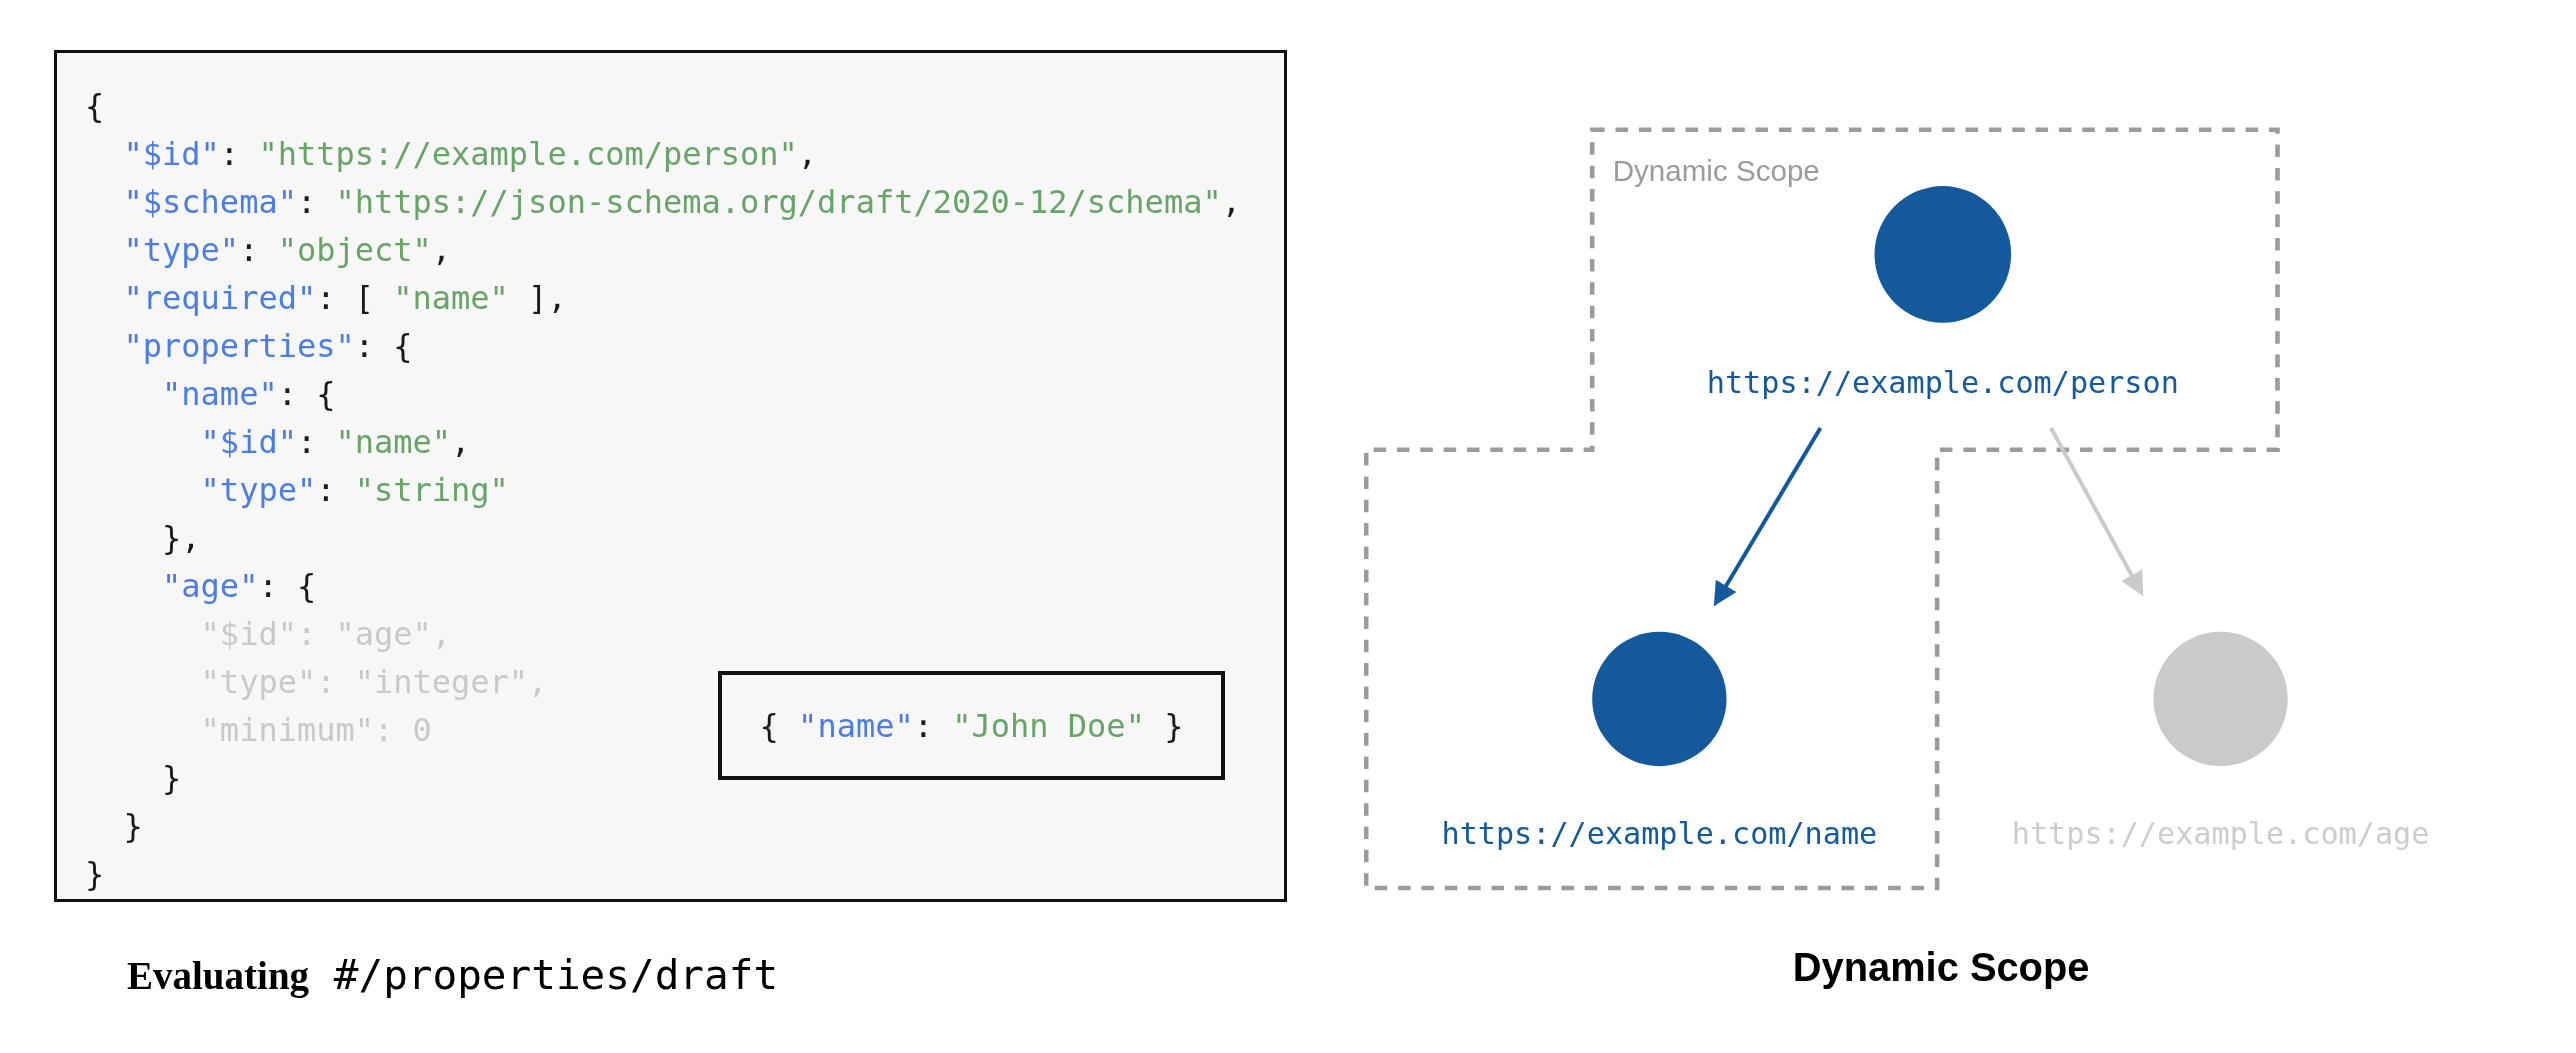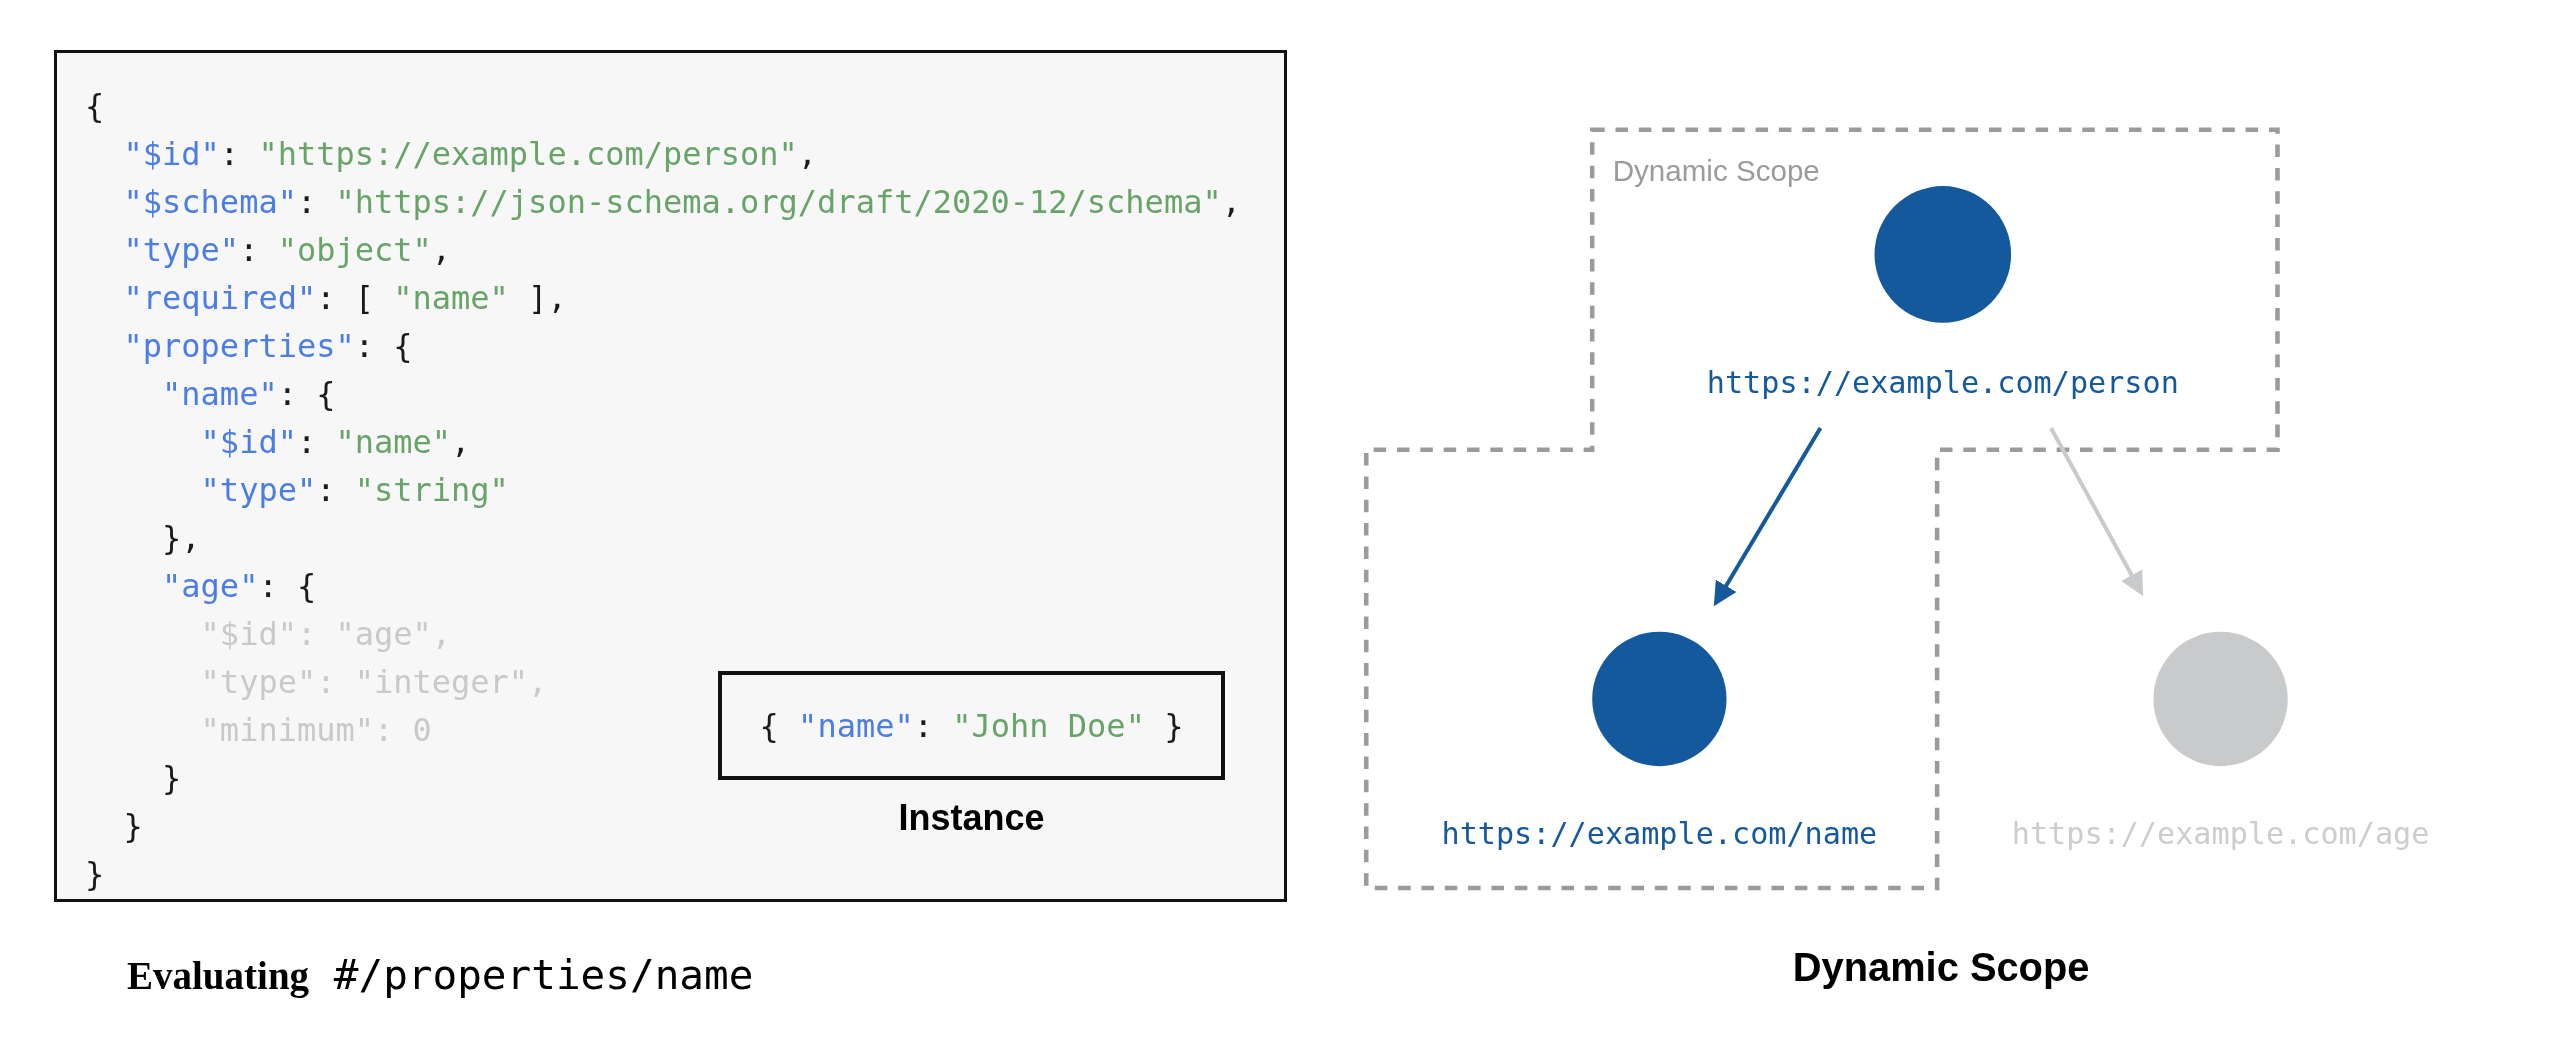--- a/index.html
+++ b/index.html
@@ -84,25 +84,24 @@
 </style>
 </head>
 <body>
 
 <div class="code-panel">
   <div class="code-block"><div class="code-line"><span class="punct">{</span></div><div class="code-line"><span class="punct">  </span><span class="key">"$id"</span><span class="punct">: </span><span class="value">"https://example.com/person"</span><span class="punct">,</span></div><div class="code-line"><span class="punct">  </span><span class="key">"$schema"</span><span class="punct">: </span><span class="value">"https://json-schema.org/draft/2020-12/schema"</span><span class="punct">,</span></div><div class="code-line"><span class="punct">  </span><span class="key">"type"</span><span class="punct">: </span><span class="value">"object"</span><span class="punct">,</span></div><div class="code-line"><span class="punct">  </span><span class="key">"required"</span><span class="punct">: [ </span><span class="value">"name"</span><span class="punct"> ],</span></div><div class="code-line"><span class="punct">  </span><span class="key">"properties"</span><span class="punct">: {</span></div><div class="code-line"><span class="punct">    </span><span class="key">"name"</span><span class="punct">: {</span></div><div class="code-line"><span class="punct">      </span><span class="key">"$id"</span><span class="punct">: </span><span class="value">"name"</span><span class="punct">,</span></div><div class="code-line"><span class="punct">      </span><span class="key">"type"</span><span class="punct">: </span><span class="value">"string"</span></div><div class="code-line"><span class="punct">    },</span></div><div class="code-line"><span class="punct">    </span><span class="key">"age"</span><span class="punct">: {</span></div><div class="code-line"><span class="faded">      "$id": "age",</span></div><div class="code-line"><span class="faded">      "type": "integer",</span></div><div class="code-line"><span class="faded">      "minimum": 0</span></div><div class="code-line"><span class="punct">    }</span></div><div class="code-line"><span class="punct">  }</span></div><div class="code-line"><span class="punct">}</span></div></div>
 
   <div class="instance-box">
     <div class="instance-code"><span class="punct">{ </span><span class="key">"name"</span><span class="punct">: </span><span class="value">"John Doe"</span><span class="punct"> }</span></div>
   </div>
-  <div class="instance-label">Instance</div>
 </div>
 
 <div class="panel-caption">
-  <span class="cap-bold">Evaluating</span><span class="cap-mono"> #/properties/name</span>
+  <span class="cap-bold">Evaluating</span><span class="cap-mono"> #/properties/draft</span>
 </div>
 
 <svg class="scope-svg" width="1288" height="1053" viewBox="2262 0 2262 1850" xmlns="http://www.w3.org/2000/svg">
   <defs>
     <marker id="ah-blue" viewBox="0 0 10 10" refX="8" refY="5" markerWidth="6" markerHeight="6" orient="auto">
       <path class="arrowhead-blue" d="M0,0 L10,5 L0,10 z"></path>
     </marker>
     <marker id="ah-gray" viewBox="0 0 10 10" refX="8" refY="5" markerWidth="6" markerHeight="6" orient="auto">
       <path class="arrowhead-gray" d="M0,0 L10,5 L0,10 z"></path>
     </marker>

